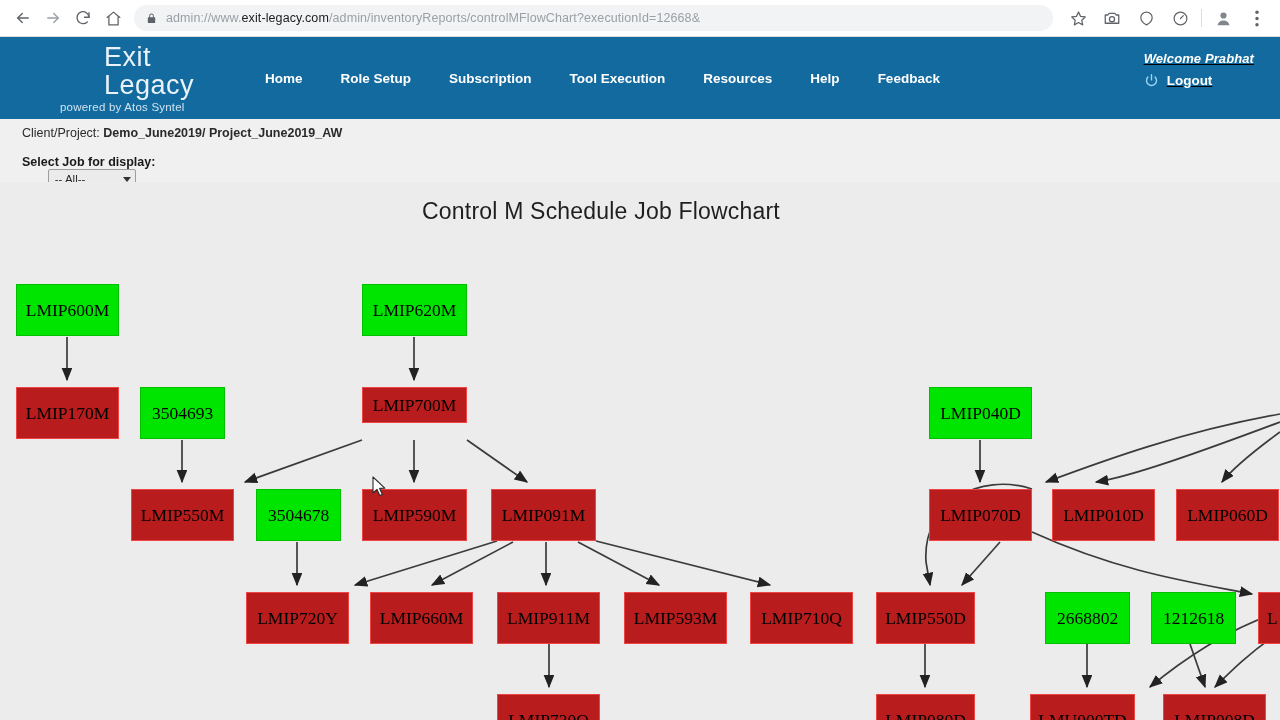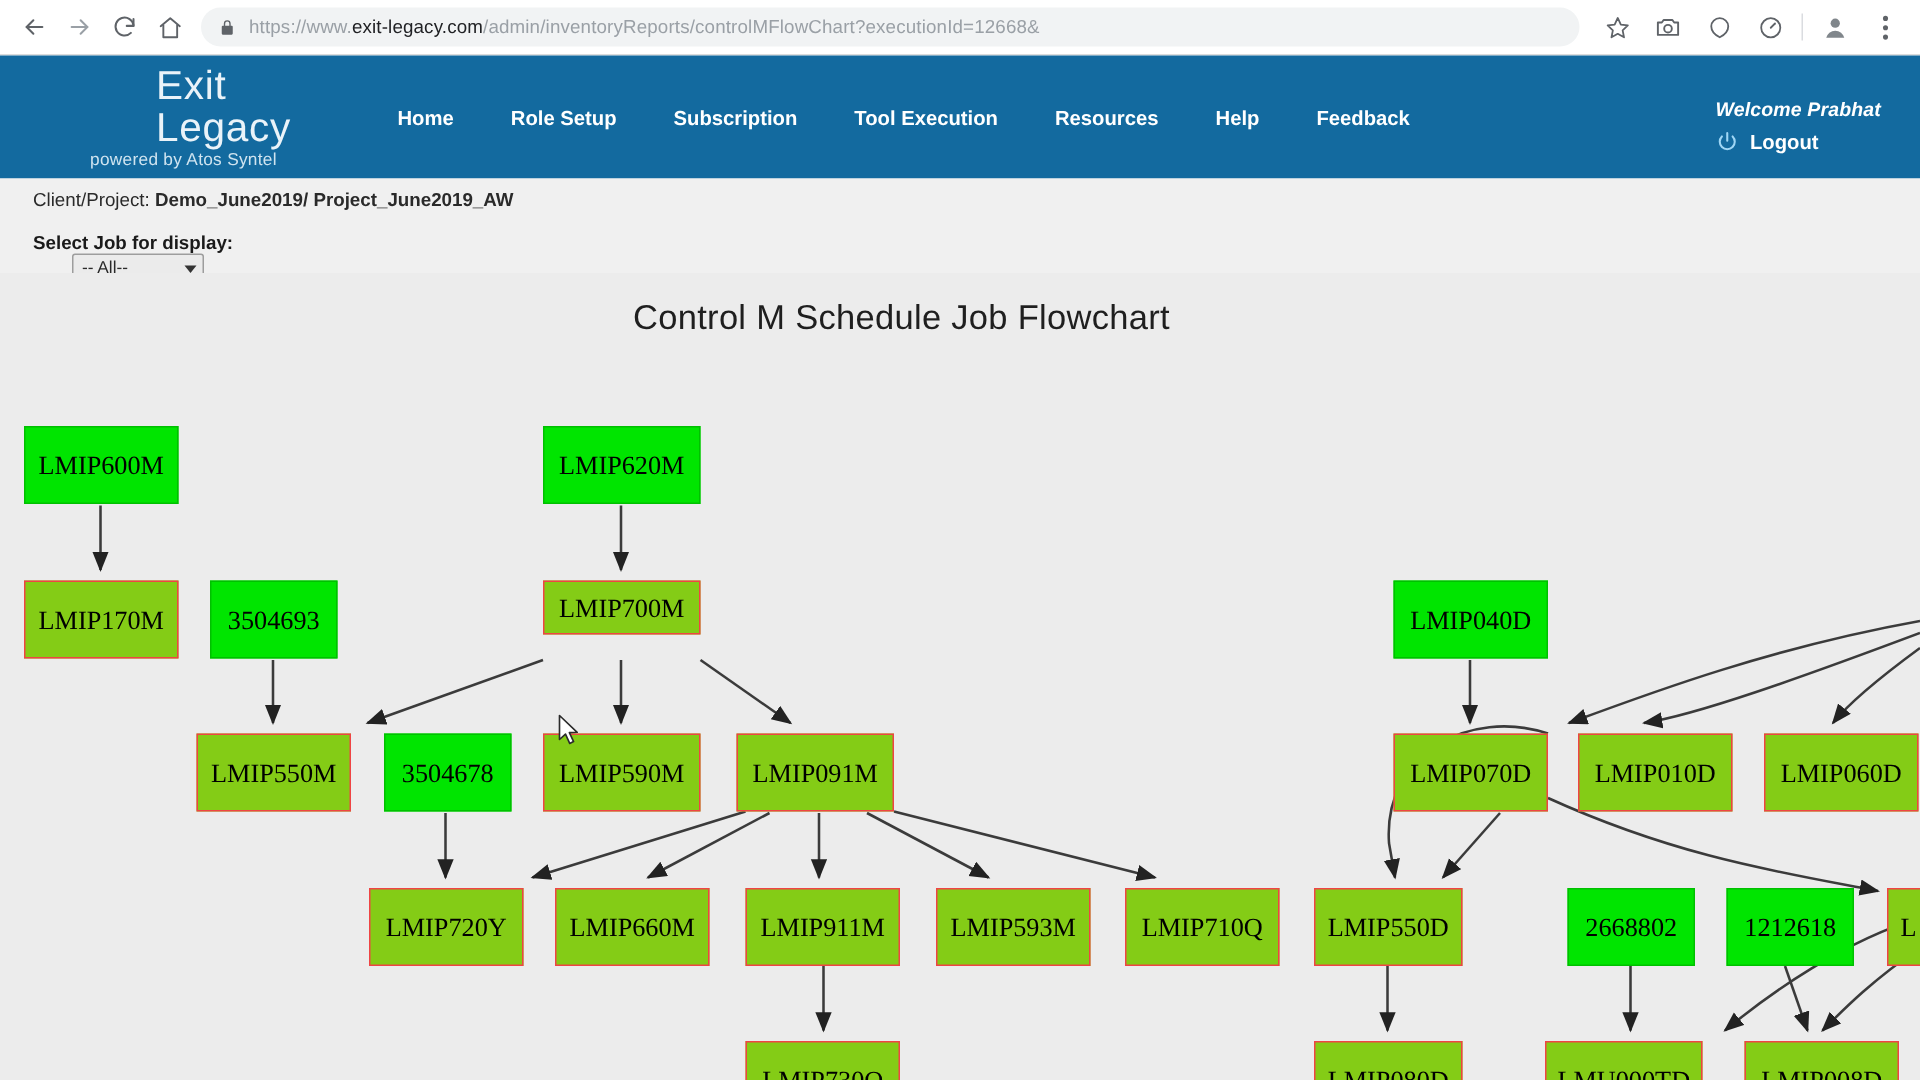--- a/index.html
+++ b/index.html
@@ -67,22 +67,23 @@
     letter-spacing: 0.2px; margin-top: 2px;
   }
   .main-nav { display: flex; align-items: flex-start; margin-left: 25px; }
   .nav-link {
     color: #ffffff; font-size: 13.5px; font-weight: 600;
     padding: 6px 0; margin-right: 38px; white-space: nowrap;
     cursor: pointer;
   }
   .nav-link:last-child { margin-right: 0; }
   .user-area {
-    position: absolute; right: 26px; top: 28px;
+    position: absolute; right: 26px; top: 14px;
     text-align: right;
+    text-decoration: underline;
   }
   .welcome-text {
     color: #ffffff; font-size: 13px; font-style: italic;
     font-weight: 600; letter-spacing: 0.1px;
   }
   .logout-row {
     display: flex; align-items: center; margin-top: 7px;
     cursor: pointer;
   }
   .power-icon { margin-right: 8px; display: flex; }
@@ -141,21 +142,21 @@
   .node {
     position: absolute;
     border: 1px solid #ef4444;
     display: flex; align-items: center; justify-content: center;
     font-family: "Liberation Serif", serif;
     font-size: 17.5px;
     color: #000000;
     cursor: pointer;
     user-select: none;
   }
-  .node.gray  { background: #84cc16; }
+  .node.gray  { background: #b91c1c; }
   .node.green { background: #00e500; border-color: #00c000; }
 
   .edge-layer {
     position: absolute; top: 0; left: 0;
     width: 1280px; height: 538px;
     pointer-events: none;
   }
 
   
   .cursor { position: absolute; left: 372px; top: 294px; }
@@ -188,21 +189,21 @@
         <path d="M5.5 9.5V21h13V9.5"></path>
       </svg>
   </div>
 
   <div class="omnibox">
     <span class="lock-icon">
       <svg width="11" height="13" viewBox="0 0 24 24" fill="#5f6368">
           <path d="M12 1a5 5 0 0 0-5 5v3H5.5A1.5 1.5 0 0 0 4 10.5v10A1.5 1.5 0 0 0 5.5 22h13a1.5 1.5 0 0 0 1.5-1.5v-10A1.5 1.5 0 0 0 18.5 9H17V6a5 5 0 0 0-5-5zm0 2a3 3 0 0 1 3 3v3H9V6a3 3 0 0 1 3-3z"></path>
         </svg>
     </span>
-    <span class="url-text"><span>https://www.</span><b>exit-legacy.com</b><span>/admin/inventoryReports/controlMFlowChart?executionId=12668&amp;</span></span>
+    <span class="url-text"><span>admin://www.</span><b>exit-legacy.com</b><span>/admin/inventoryReports/controlMFlowChart?executionId=12668&amp;</span></span>
   </div>
 
   <div class="tool-icons">
     <div class="nav-btn">
       <svg width="17" height="17" viewBox="0 0 24 24" fill="none" stroke="#5f6368" stroke-width="1.7" stroke-linejoin="round">
           <polygon points="12 2.8 14.9 9 21.5 9.8 16.6 14.4 17.9 21 12 17.7 6.1 21 7.4 14.4 2.5 9.8 9.1 9"></polygon>
         </svg>
     </div>
     <div class="nav-btn">
       <svg width="18" height="18" viewBox="0 0 24 24" fill="none" stroke="#5f6368" stroke-width="1.7" stroke-linejoin="round">

